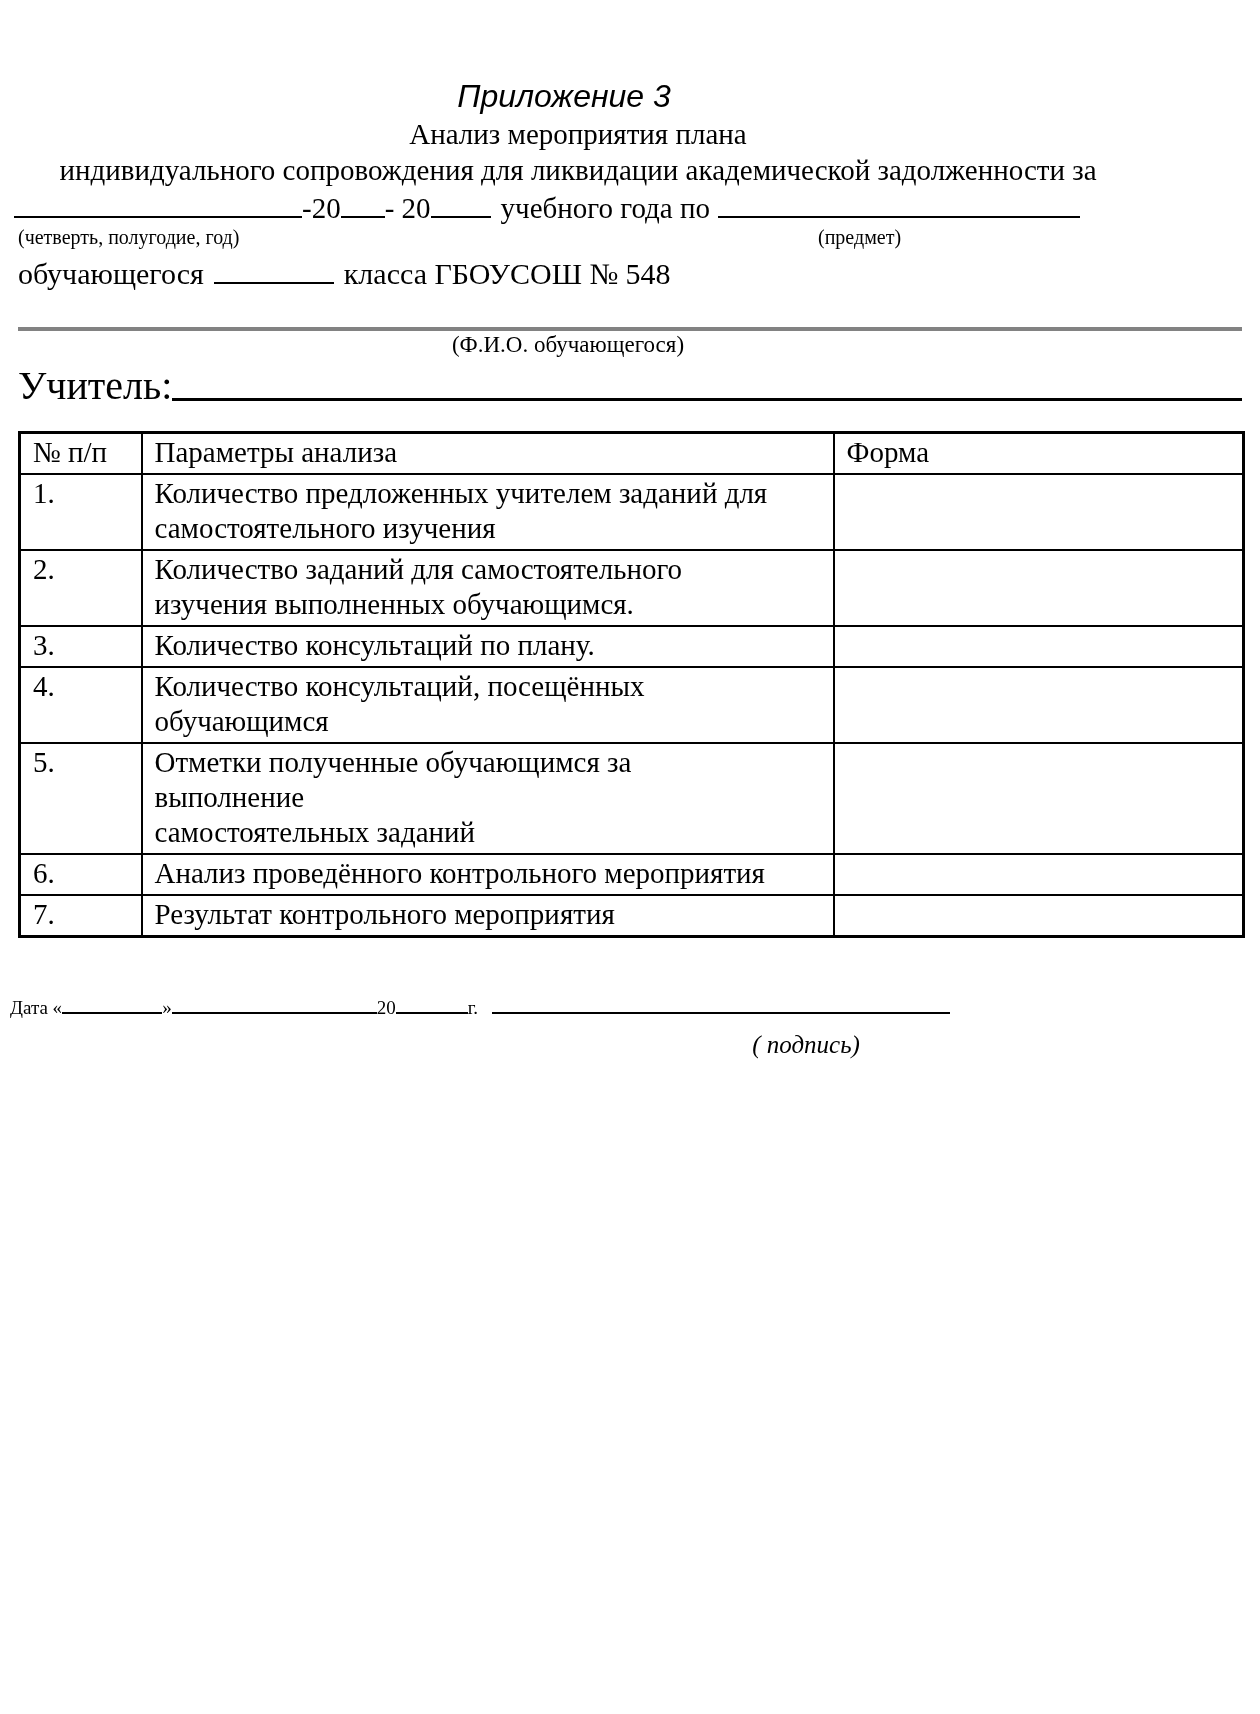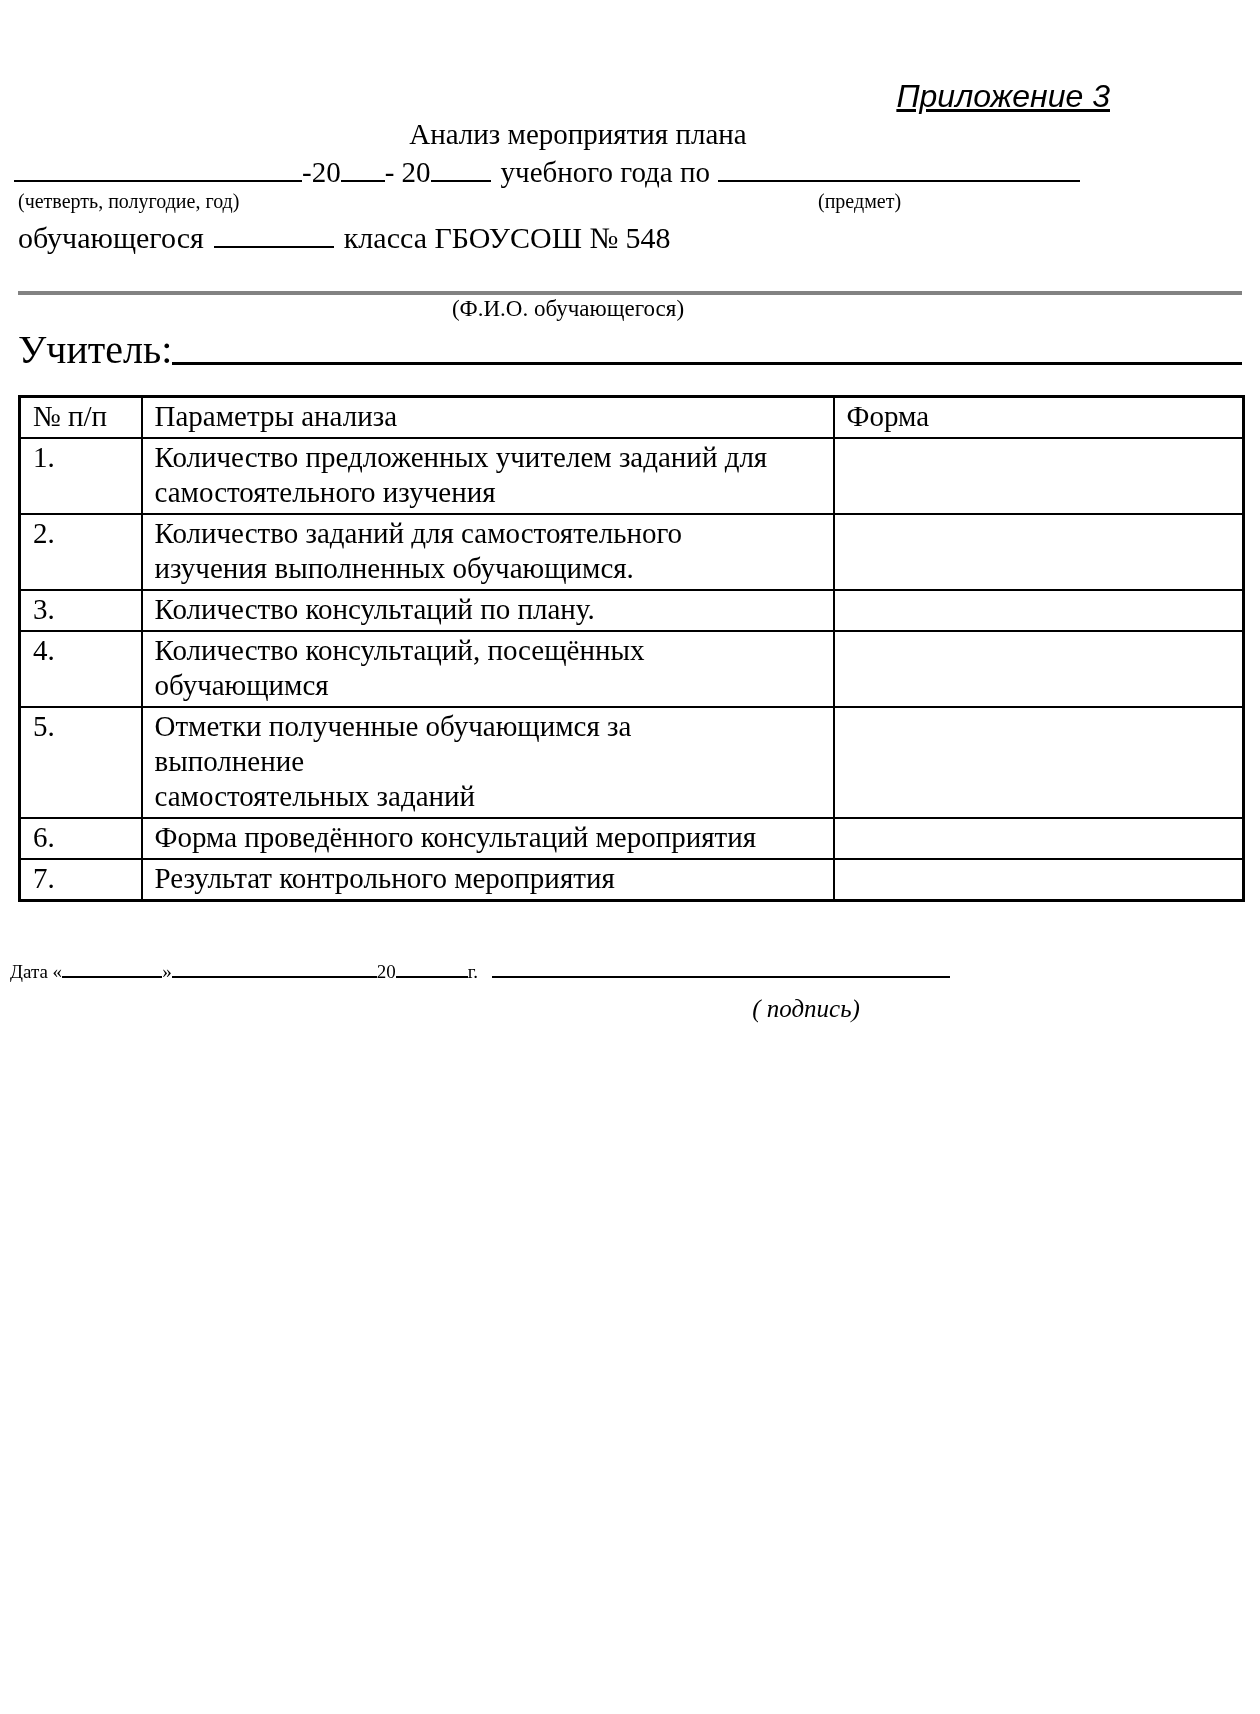--- a/index.html
+++ b/index.html
@@ -10,27 +10,26 @@
     background: #ffffff;
     color: #000;
     font-family: "Liberation Serif", "DejaVu Serif", serif;
     font-size: 29px;
     box-sizing: border-box;
     padding: 78px 0 0 18px;
     overflow: hidden;
   }
   .appendix {
     width: 1092px;
-    text-align: right;
+    text-align: center;
     font-family: "Liberation Sans", "DejaVu Sans", sans-serif;
     font-style: italic;
     font-size: 32px;
     line-height: 36px;
     white-space: nowrap;
-    text-decoration: underline;
   }
   .title-block { width: 1120px; text-align: center; margin-top: 2px; }
   .title-line { line-height: 36px; white-space: nowrap; }
   .blank {
     display: inline-block;
     border-bottom: 2px solid #000;
     height: 26px;
     vertical-align: baseline;
   }
   .period-line { margin-top: 2px; white-space: nowrap; line-height: 34px; }
@@ -80,20 +79,21 @@
 </style>
 </head>
 <body>
 
 <div class="page">
 
   <div class="appendix">Приложение 3</div>
 
   <div class="title-block">
     <div class="title-line">Анализ мероприятия плана</div>
+    <div class="title-line">индивидуального сопровождения для ликвидации академической задолженности за</div>
   </div>
 
   <div class="period-line"><span class="blank" style="width:288px; margin-left:-4px;"></span><span>-20</span><span class="blank" style="width:44px;"></span><span>- 20</span><span class="blank" style="width:60px;"></span><span style="margin:0 8px 4px 10px;">учебного года по</span><span class="blank" style="width:362px;"></span></div>
 
   <div class="hints-line">
     <span>(четверть, полугодие, год)</span>
     <span class="hint-right">(предмет)</span>
   </div>
 
   <div class="student-line"><span>обучающегося</span><span class="blank" style="width:120px; margin:0 10px;"></span><span>класса ГБОУСОШ № 548</span></div>
@@ -146,21 +146,21 @@
       </tr>
       <tr>
         <td class="num">5.</td>
         <td class="param">Отметки полученные обучающимся за
 выполнение
 самостоятельных заданий</td>
         <td class="analysis-val"></td>
       </tr>
       <tr>
         <td class="num">6.</td>
-        <td class="param">Форма проведённого консультаций мероприятия</td>
+        <td class="param">Анализ проведённого контрольного мероприятия</td>
         <td class="analysis-val"></td>
       </tr>
       <tr>
         <td class="num">7.</td>
         <td class="param">Результат контрольного мероприятия</td>
         <td class="analysis-val"></td>
       </tr>
     </tbody>
   </table>
 

